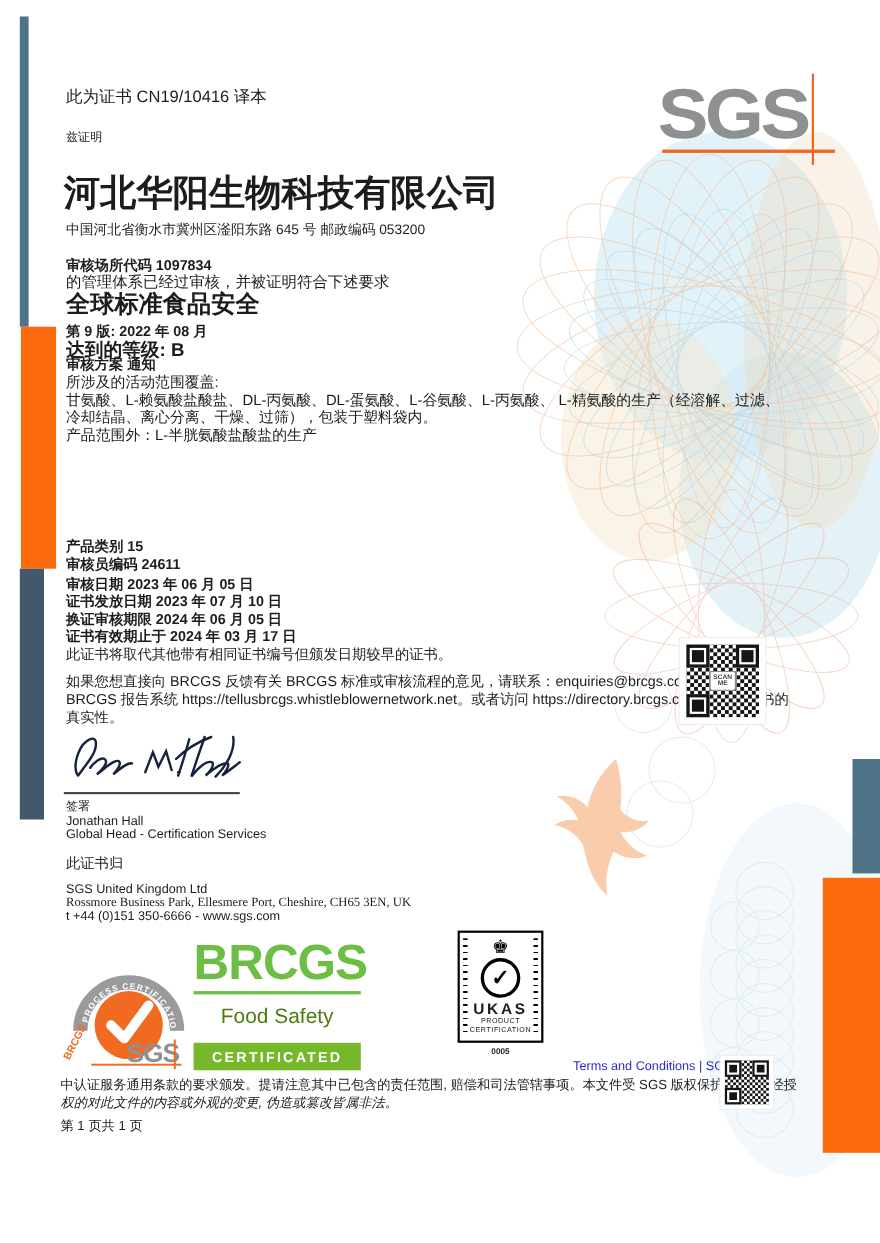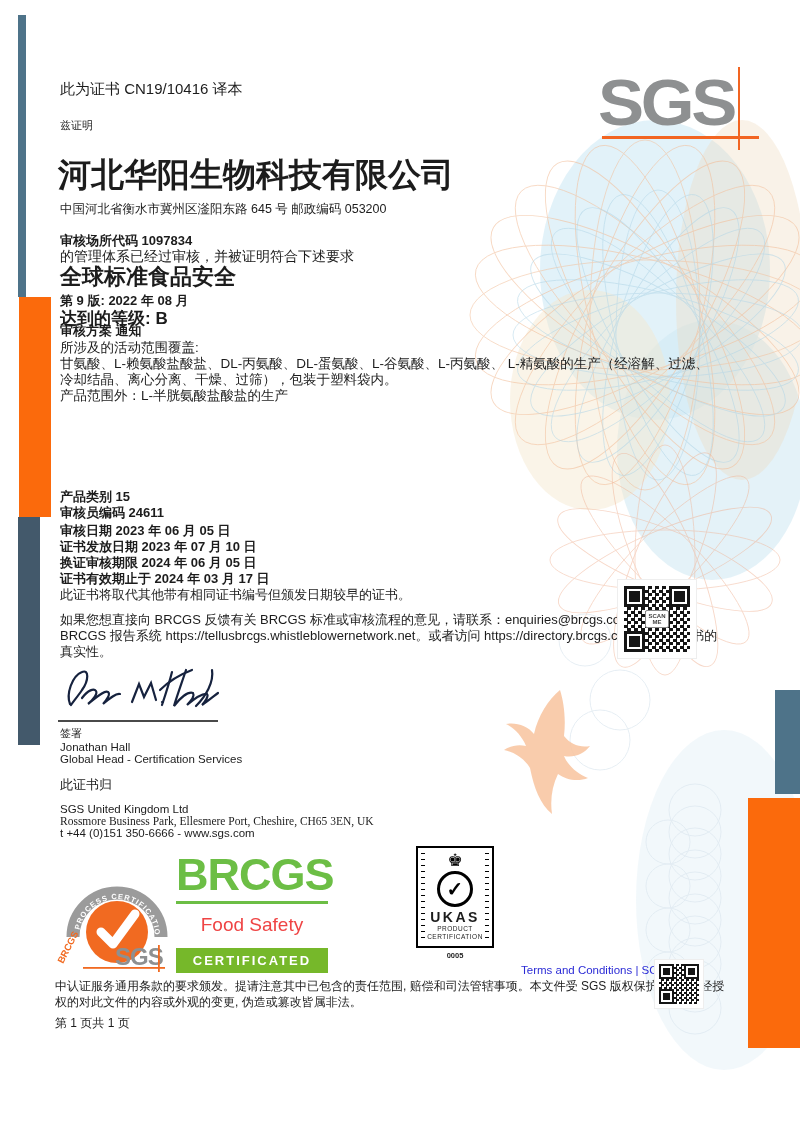--- a/index.html
+++ b/index.html
@@ -35,21 +35,21 @@
             border:1px solid #888;border-radius:2px;font-size:6px;font-weight:bold;color:#444;
             padding:2px 2px;text-align:center;line-height:6px;width:18px;}
   .qr-sm{left:655px;top:960px;width:48px;height:48px;}
   .qr-sm .cells{inset:4px;background-size:5px 5px;}
   .qr-sm .finder{width:11px;height:11px;border-width:2px;}
   .qr-sm .f-tl{left:4px;top:4px;} .qr-sm .f-tr{right:4px;top:4px;} .qr-sm .f-bl{left:4px;bottom:4px;}
   
   .brcgs{position:absolute;left:176px;top:852px;width:152px;text-align:center;}
   .brcgs .name{font-size:45px;line-height:46px;font-weight:bold;color:#6CBE45;letter-spacing:-1px;}
   .brcgs .rule{height:3px;background:#6CBE45;margin-top:3px;}
-  .brcgs .sub{margin-top:10px;font-size:19px;color:#ef4444;}
+  .brcgs .sub{margin-top:10px;font-size:19px;color:#4d7c0f;}
   .brcgs .badge{margin-top:12px;background:#76B82A;color:#fff;font-weight:bold;font-size:13px;
                 letter-spacing:2px;padding:5px 0;}
   
   .ukas{position:absolute;left:416px;top:846px;width:78px;text-align:center;}
   .ukas .box{border:2.5px solid #000;background:#fff;position:relative;padding:4px 8px 5px;}
   .ukas .ticks{position:absolute;top:5px;bottom:5px;width:4px;
                background:repeating-linear-gradient(180deg,#000 0 1.5px,transparent 1.5px 6px);}
   .ukas .ticks.l{left:3px;} .ukas .ticks.r{right:3px;}
   .ukas .crown{font-size:17px;line-height:18px;color:#000;}
   .ukas .circ{width:30px;height:30px;border:3px solid #000;border-radius:50%;margin:1px auto 2px;
@@ -238,21 +238,21 @@
       <div class="crown">♚</div>
       <div class="circ">✓</div>
       <div class="name">UKAS</div>
       <div class="small">PRODUCT</div>
       <div class="small">CERTIFICATION</div>
     </div>
     <div class="num">0005</div>
   </div>
 
   <div class="t" style="left:55px;top:979px;font-size:12px;">中认证服务通用条款的要求颁发。提请注意其中已包含的责任范围, 赔偿和司法管辖事项。本文件受 SGS 版权保护, 任何未经授</div>
-  <div class="t" style="left:55px;top:995px;font-size:12px;">权的对此文件的内容或外观的变更, 伪造或篡改皆属非法。</div>
+  <div class="t" style="left:55px;top:995px;font-size:12px;font-style:italic;">权的对此文件的内容或外观的变更, 伪造或篡改皆属非法。</div>
   <a class="t link" href="#" style="left:521px;top:963px;font-size:11.5px;text-decoration:none;">Terms and Conditions | SGS</a>
 
   <div class="qr qr-sm">
     <div class="cells"></div>
     <div class="finder f-tl">
         <i></i>
       </div>
     <div class="finder f-tr">
         <i></i>
       </div>

